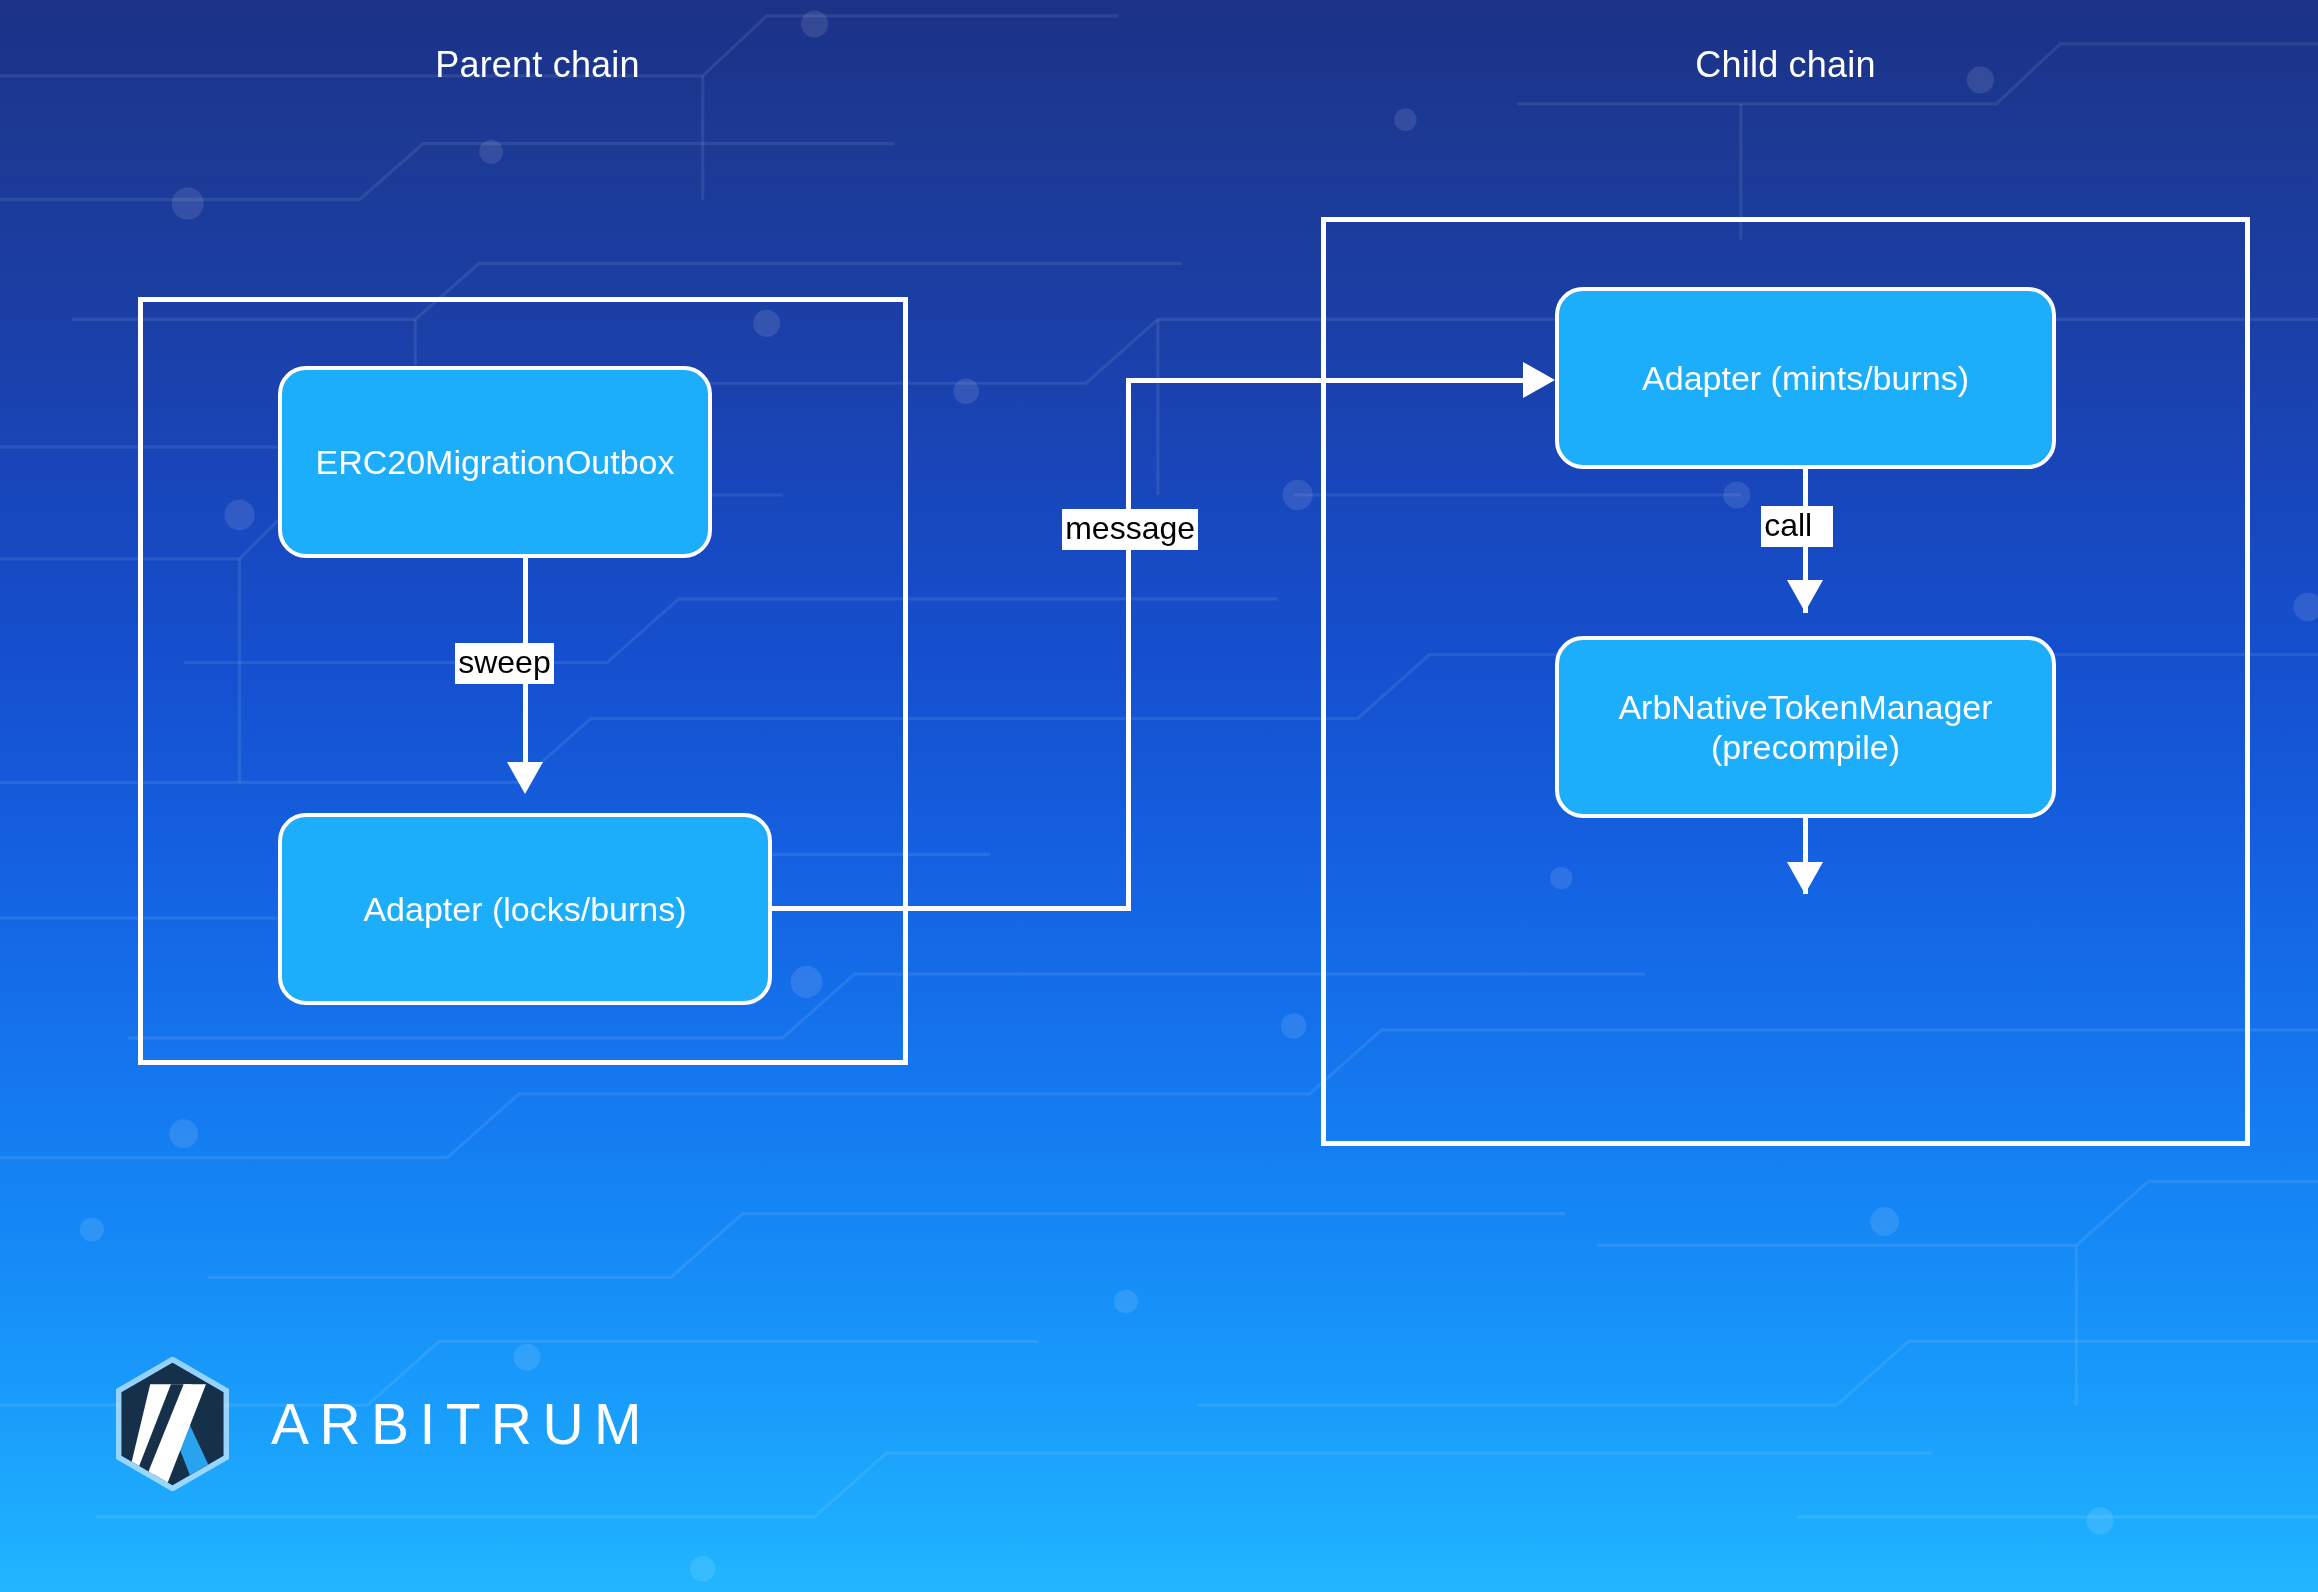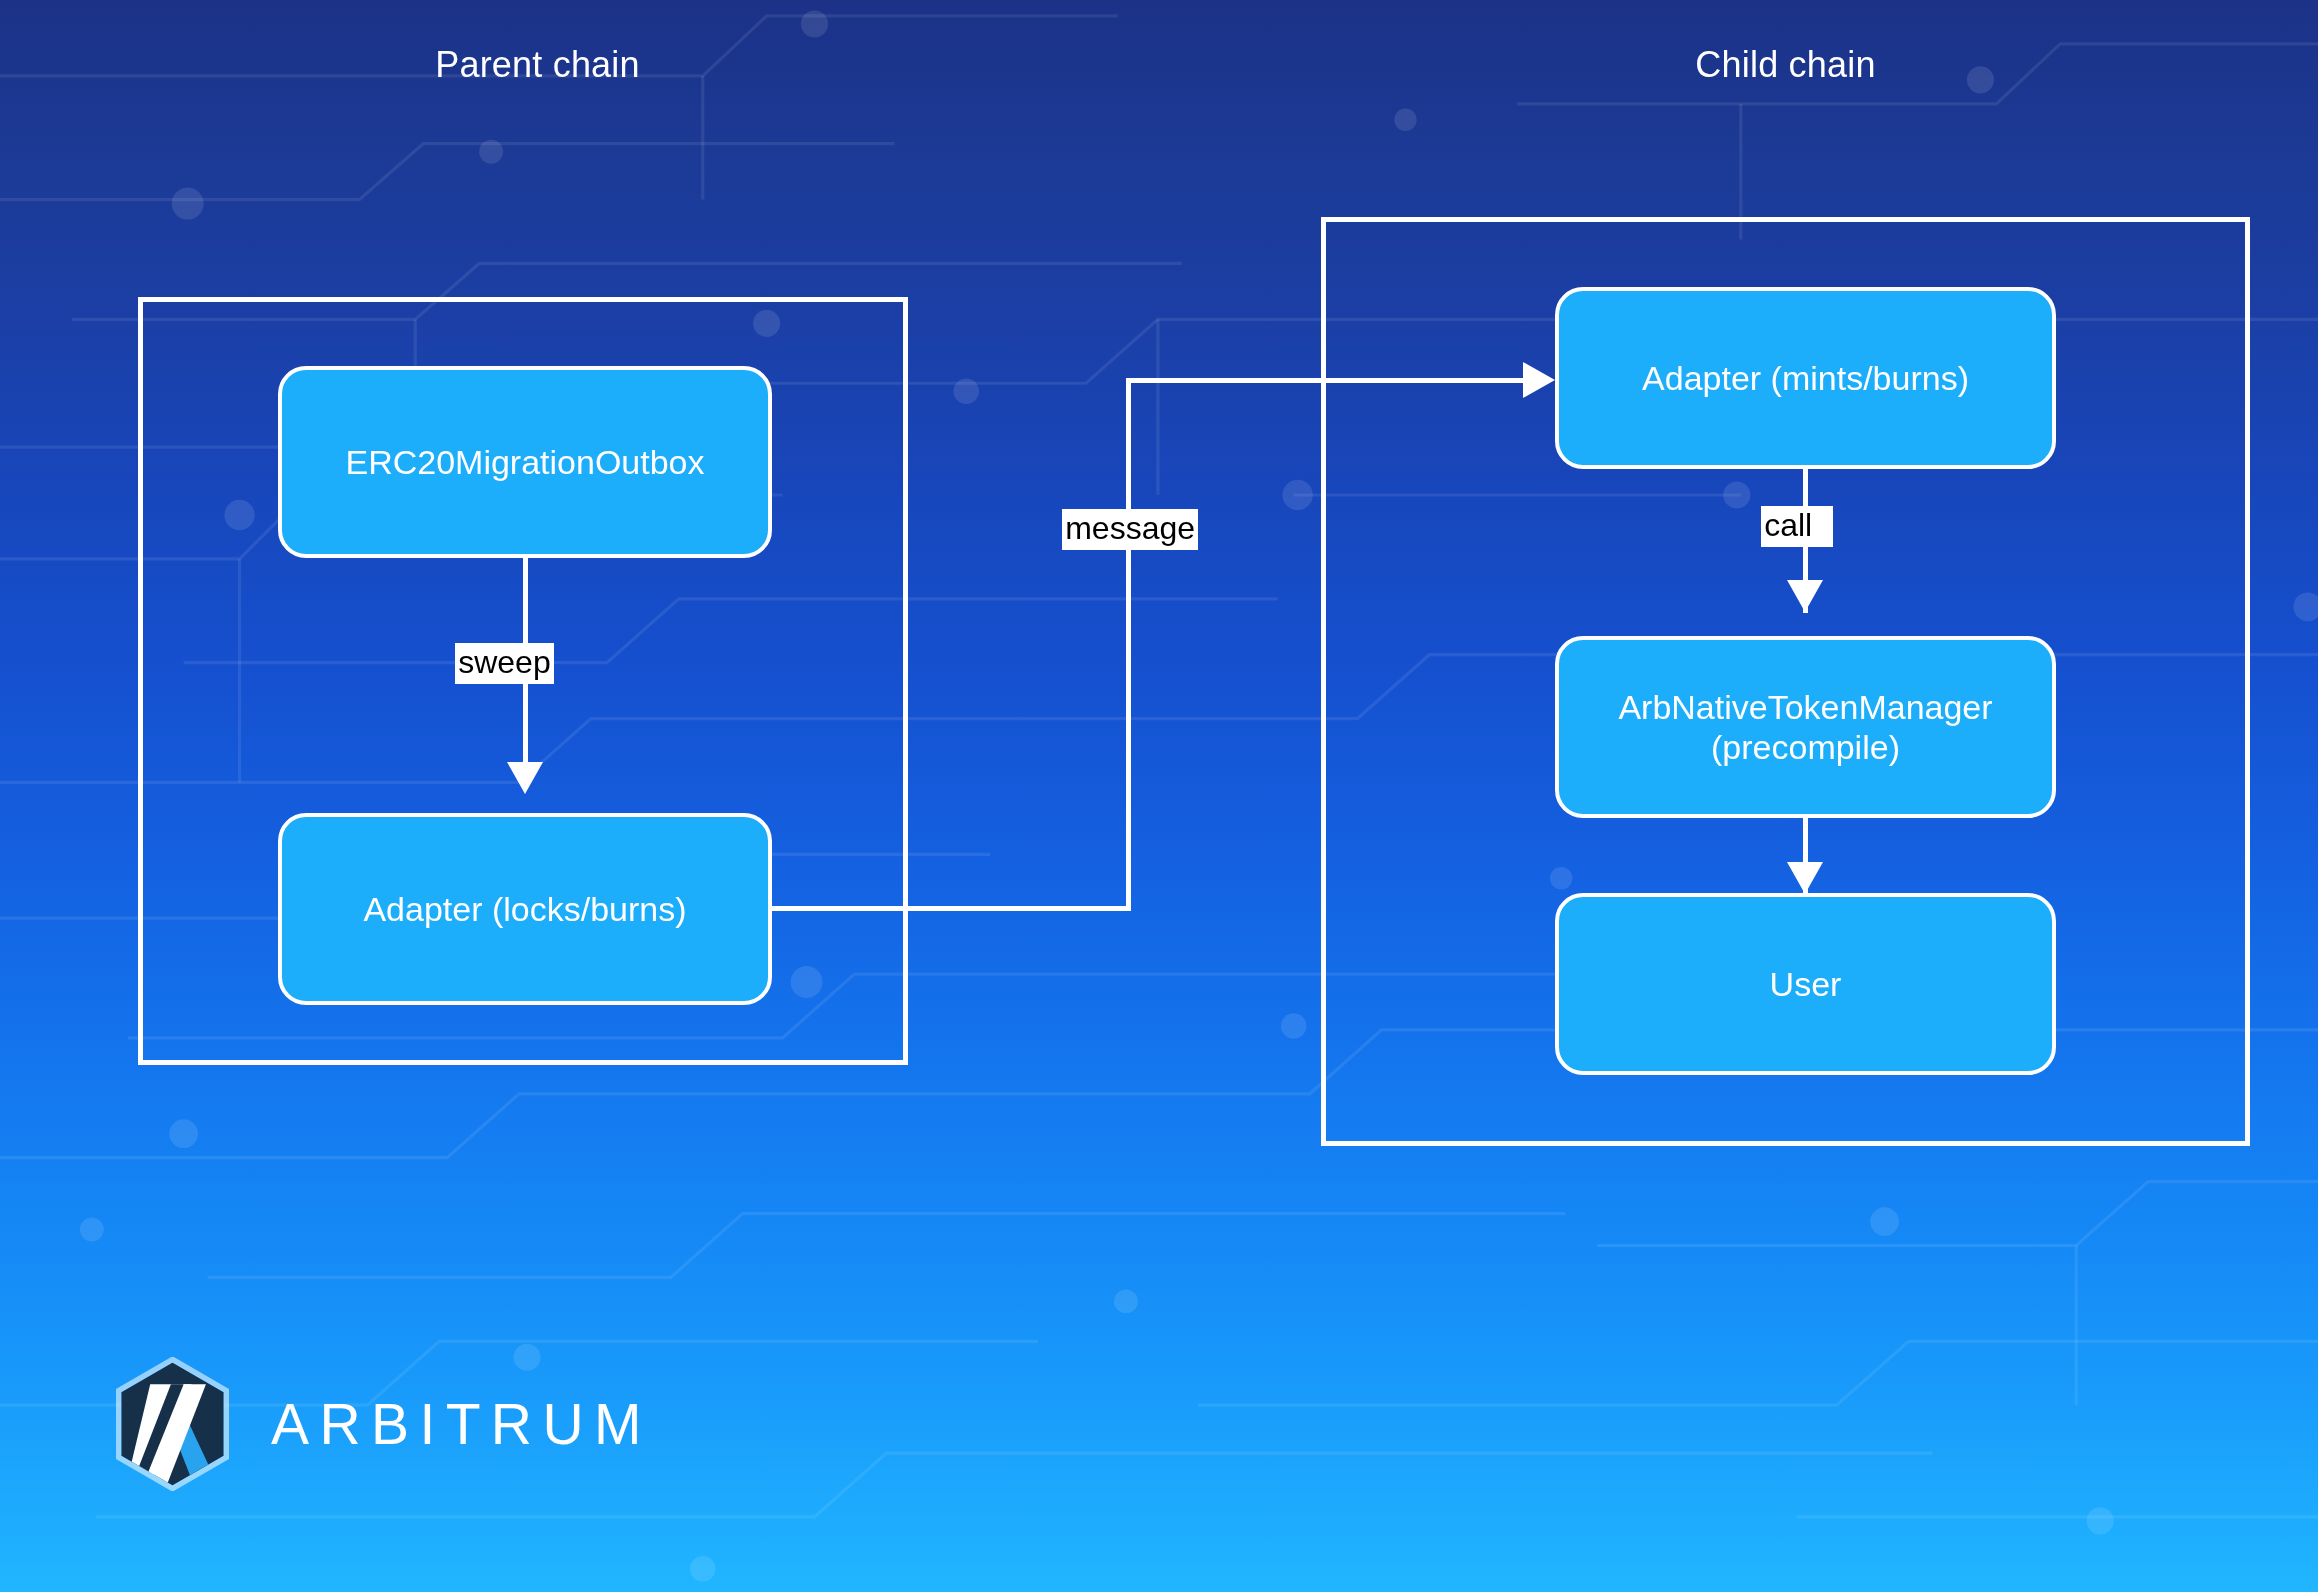--- a/index.html
+++ b/index.html
@@ -186,21 +186,21 @@
       <circle cx="2890" cy="760" r="18"></circle>
     </g>
   </svg>
 
   <div class="chain-title" style="left:298px; top:44px; width:479px;">Parent chain</div>
   <div class="chain-title" style="left:1546px; top:44px; width:479px;">Child chain</div>
 
   <div class="group-box" style="left:138px; top:297px; width:770px; height:768px;"></div>
   <div class="group-box" style="left:1321px; top:217px; width:929px; height:929px;"></div>
 
-  <div class="node" style="left:278px; top:366px; width:494px; height:192px;">
+  <div class="node" style="left:278px; top:366px; width:434px; height:192px;">
     <span>ERC20MigrationOutbox</span>
   </div>
 
   <div class="conn v" style="left:523px; top:558px; width:4.8px; height:204px;"></div>
   <div class="arrow-down" style="left:507px; top:762px;"></div>
   <div class="edge-label" style="left:455px; top:643px;">sweep</div>
 
   <div class="node" style="left:278px; top:813px; width:494px; height:192px;">
     <span>Adapter (locks/burns)</span>
   </div>
@@ -220,23 +220,20 @@
   <div class="edge-label clipped" style="left:1761px; top:506px; width:66px; overflow:visible;">call</div>
 
   <div class="node overflowing" style="left:1555px; top:636px; width:501px; height:182px;">
     <span>ArbNativeTokenManager
 (precompile)</span>
   </div>
 
   <div class="conn v" style="left:1803px; top:818px; width:4.8px; height:76px;"></div>
   <div class="arrow-down" style="left:1787px; top:862px;"></div>
 
-  <div class="node" style="left:1555px; top:893px; width:501px; height:182px;">
-    <span>User</span>
-  </div>
 
   <div id="brand">
     <svg width="121" height="134" viewBox="0 0 152 168">
       <defs>
         <clipPath id="hexclip">
           <path d="M76 7 L140 44 L140 124 L76 161 L12 124 L12 44 Z"></path>
         </clipPath>
       </defs>
       <path d="M76 3 L143.5 42 L143.5 126 L76 165 L8.5 126 L8.5 42 Z" fill="none" stroke="#ffffff" stroke-opacity="0.55" stroke-width="7"></path>
       <path d="M76 7 L140 44 L140 124 L76 161 L12 124 L12 44 Z" fill="#17304a"></path>

